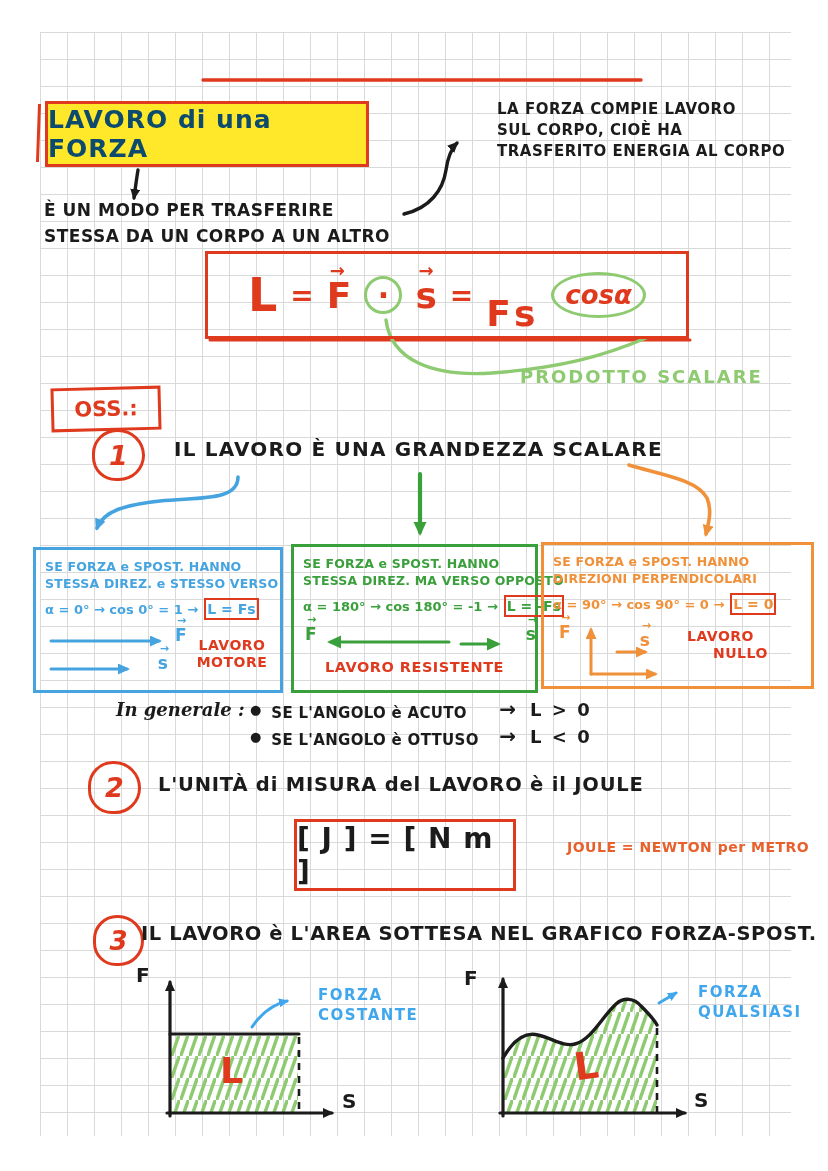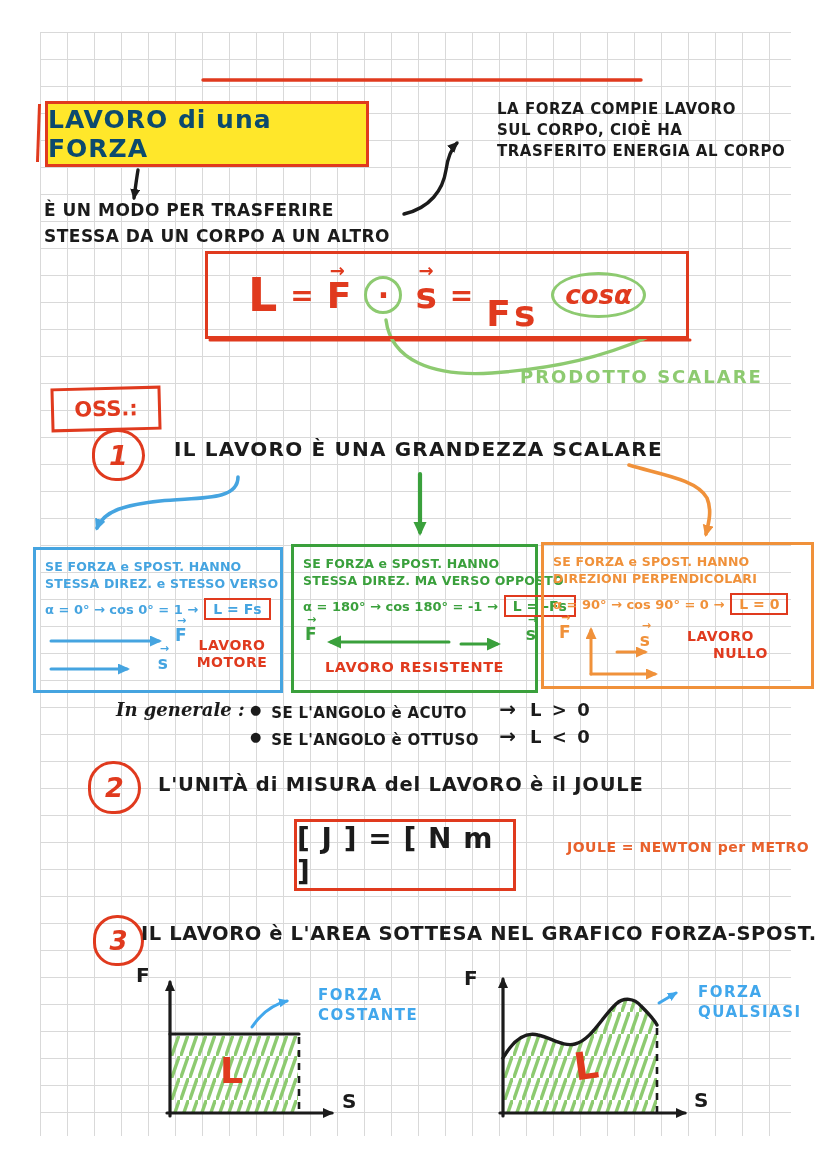--- a/index.html
+++ b/index.html
@@ -35,21 +35,21 @@
   .oss{left:51px;top:387px;width:104px;height:38px;border:3px solid #e03a1e;transform:rotate(-1.5deg);
        display:flex;align-items:center;justify-content:center;font-size:21px;font-weight:bold;color:#e03a1e;}
   .num-circle{border:3.5px solid #e03a1e;border-radius:48% 52% 50% 46%;color:#e03a1e;
               display:flex;align-items:center;justify-content:center;font-weight:bold;font-style:italic;}
   .obs1-text{left:142px;top:437px;font-size:20px;font-weight:bold;letter-spacing:1.2px;margin-left:32px;}
   
   .case{position:absolute;border-style:solid;border-width:3px;padding:8px 9px 4px 9px;box-sizing:border-box;}
   .case .ln{font-size:12.5px;font-weight:bold;line-height:17px;letter-spacing:0.2px;white-space:nowrap;}
   .case .frow{display:flex;align-items:center;gap:6px;margin-top:6px;white-space:nowrap;}
   .case .cond{font-size:13px;font-weight:bold;}
-  .case .resbox{border:2.5px solid #e03a1e;padding:1px 7px;font-size:14px;font-weight:bold;}
+  .case .resbox{border:2.5px solid #e03a1e;padding:1px 1px;font-size:14px;font-weight:bold;}
   .vecarea{position:relative;height:56px;margin-top:5px;}
   .vecarea svg{position:absolute;left:0;top:0;}
   .vec-sm{position:relative;display:inline-block;font-size:17px;font-weight:bold;}
   .vec-sm .arr{position:absolute;top:-11px;left:2px;font-size:11px;}
   .case-label{position:absolute;color:#e03a1e;font-weight:bold;font-size:14px;line-height:17px;text-align:center;letter-spacing:0.5px;}
   .blue-c{color:#45a4e0;} .green-c{color:#3aa03c;} .orange-c{color:#f0913a;}
   
   .general-intro{left:116px;top:699px;font-family:"DejaVu Serif",serif;font-style:italic;font-size:18px;font-weight:bold;}
   .bullets{left:250px;top:697px;display:flex;flex-direction:column;gap:3px;}
   .brow{display:flex;align-items:center;height:24px;}

